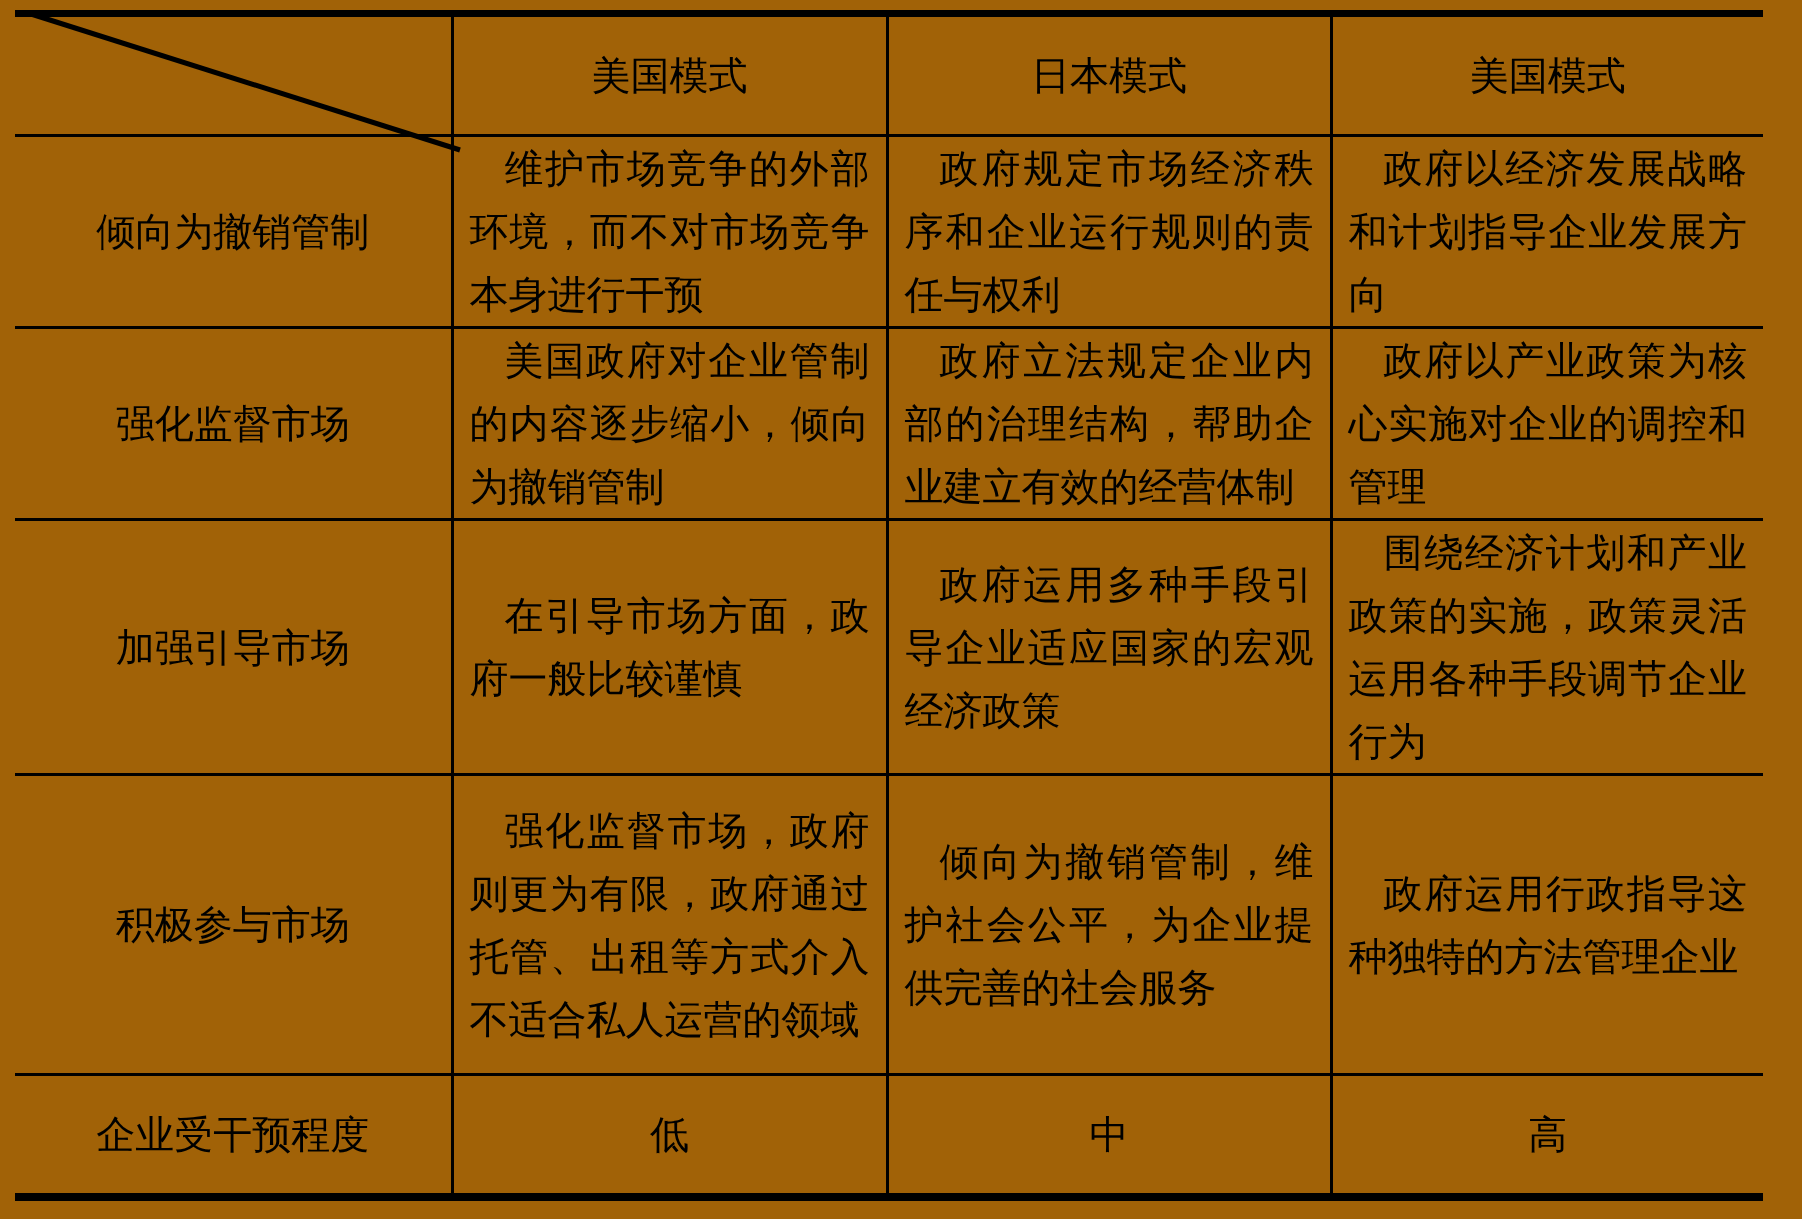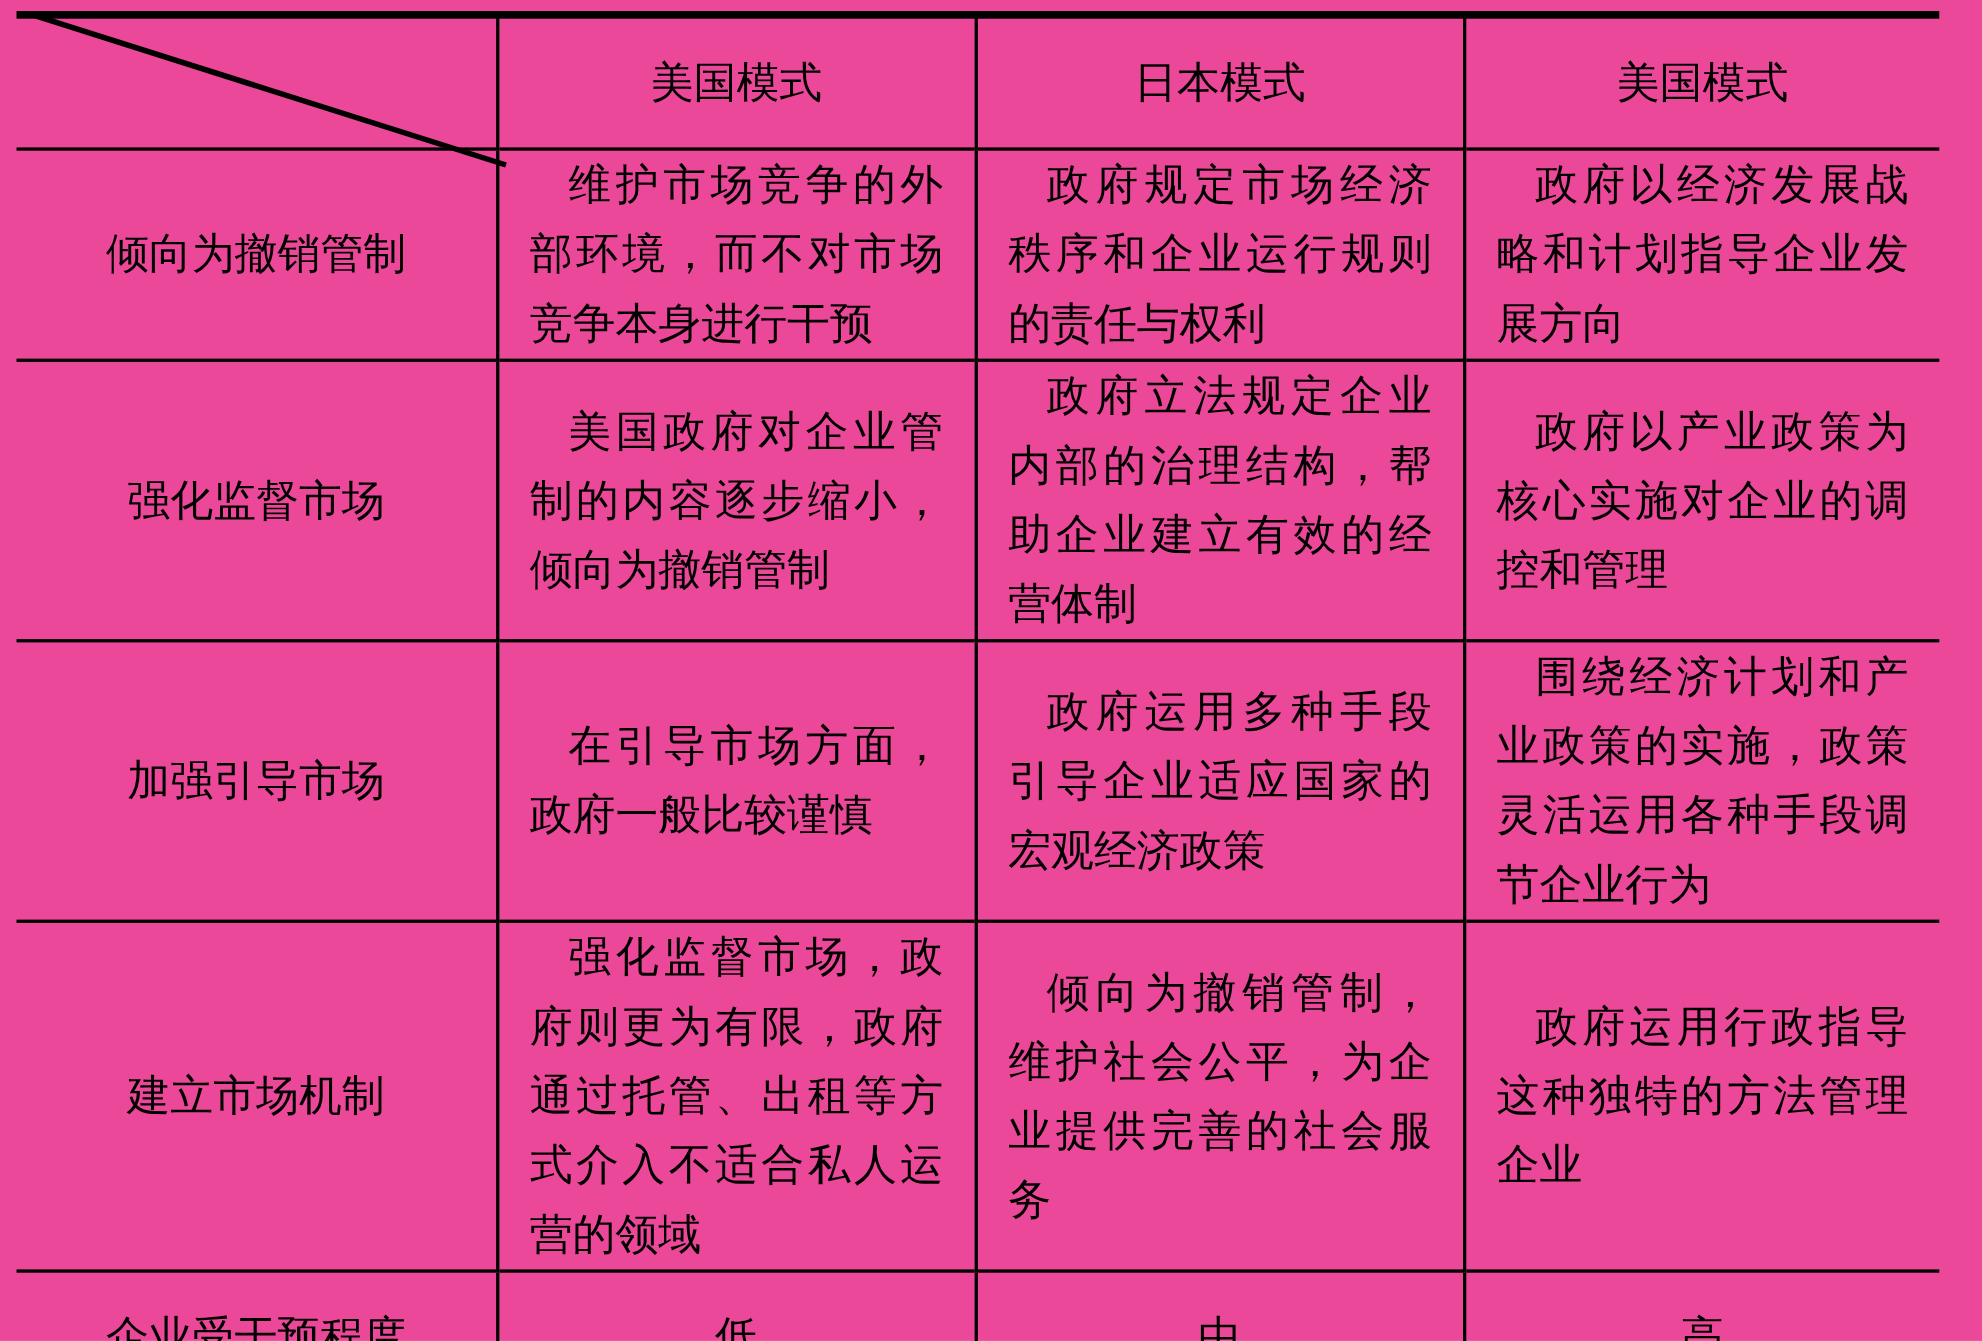--- a/index.html
+++ b/index.html
@@ -4,21 +4,21 @@
 <style>
   html, body {
     margin: 0;
     padding: 0;
     background: #ffffff;
   }
   .page {
     position: relative;
     width: 1802px;
     height: 1219px;
-    background: #ec4899;
+    background: #a16207;
     color: #000000;
     font-family: "Liberation Serif", "DejaVu Serif", serif;
     overflow: hidden;
   }
   table.cmp {
     position: absolute;
     left: 15px;
     top: 10px;
     width: 1748px;
     border-collapse: collapse;
@@ -39,21 +39,21 @@
   table.cmp tr + tr td {
     border-top: 3px solid #000;
   }
   td.head, td.rowlabel, td.grade {
     text-align: center;
     padding: 0 6px;
   }
   td.body {
     text-align: justify;
     text-justify: inter-character;
-    padding: 0 28px;
+    padding: 0 16px;
     text-indent: 0.9em;
   }
   tr.r-head   { height: 122px; }
   tr.r-1      { height: 188px; }
   tr.r-2      { height: 190px; }
   tr.r-3      { height: 250px; }
   tr.r-4      { height: 300px; }
   tr.r-grade  { height: 122px; margin-top: 24px; }
   svg.diag {
     position: absolute;
@@ -95,21 +95,21 @@
         <td class="body">政府立法规定企业内部的治理结构，帮助企业建立有效的经营体制</td>
         <td class="body">政府以产业政策为核心实施对企业的调控和管理</td>
       </tr>
       <tr class="r-3">
         <td class="rowlabel">加强引导市场</td>
         <td class="body">在引导市场方面，政府一般比较谨慎</td>
         <td class="body">政府运用多种手段引导企业适应国家的宏观经济政策</td>
         <td class="body">围绕经济计划和产业政策的实施，政策灵活运用各种手段调节企业行为</td>
       </tr>
       <tr class="r-4">
-        <td class="rowlabel">建立市场机制</td>
+        <td class="rowlabel">积极参与市场</td>
         <td class="body">强化监督市场，政府则更为有限，政府通过托管、出租等方式介入不适合私人运营的领域</td>
         <td class="body">倾向为撤销管制，维护社会公平，为企业提供完善的社会服务</td>
         <td class="body">政府运用行政指导这种独特的方法管理企业</td>
       </tr>
       <tr class="r-grade">
         <td class="rowlabel">企业受干预程度</td>
         <td class="grade">低</td>
         <td class="grade">中</td>
         <td class="grade">高</td>
       </tr>

